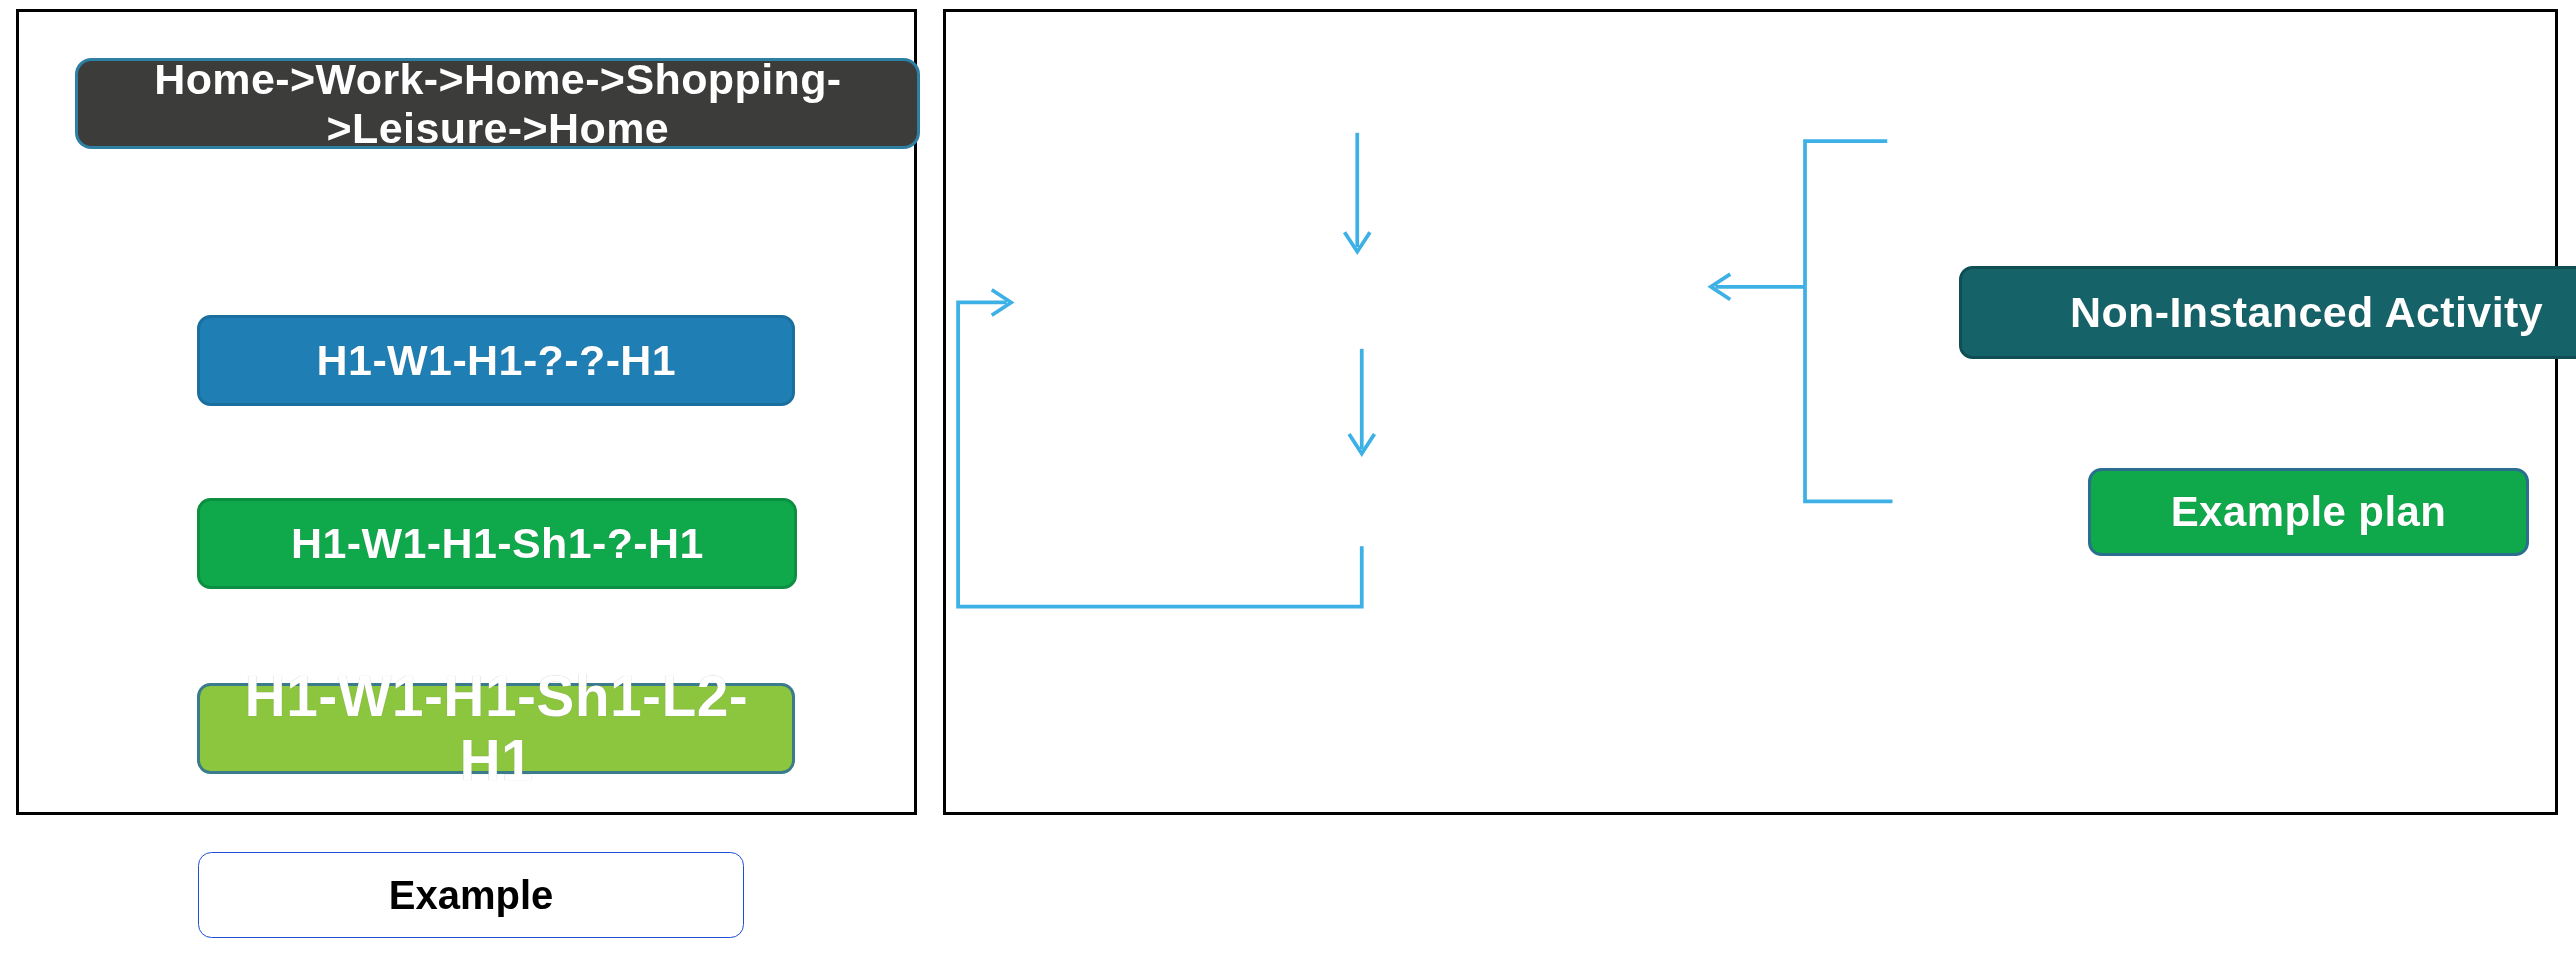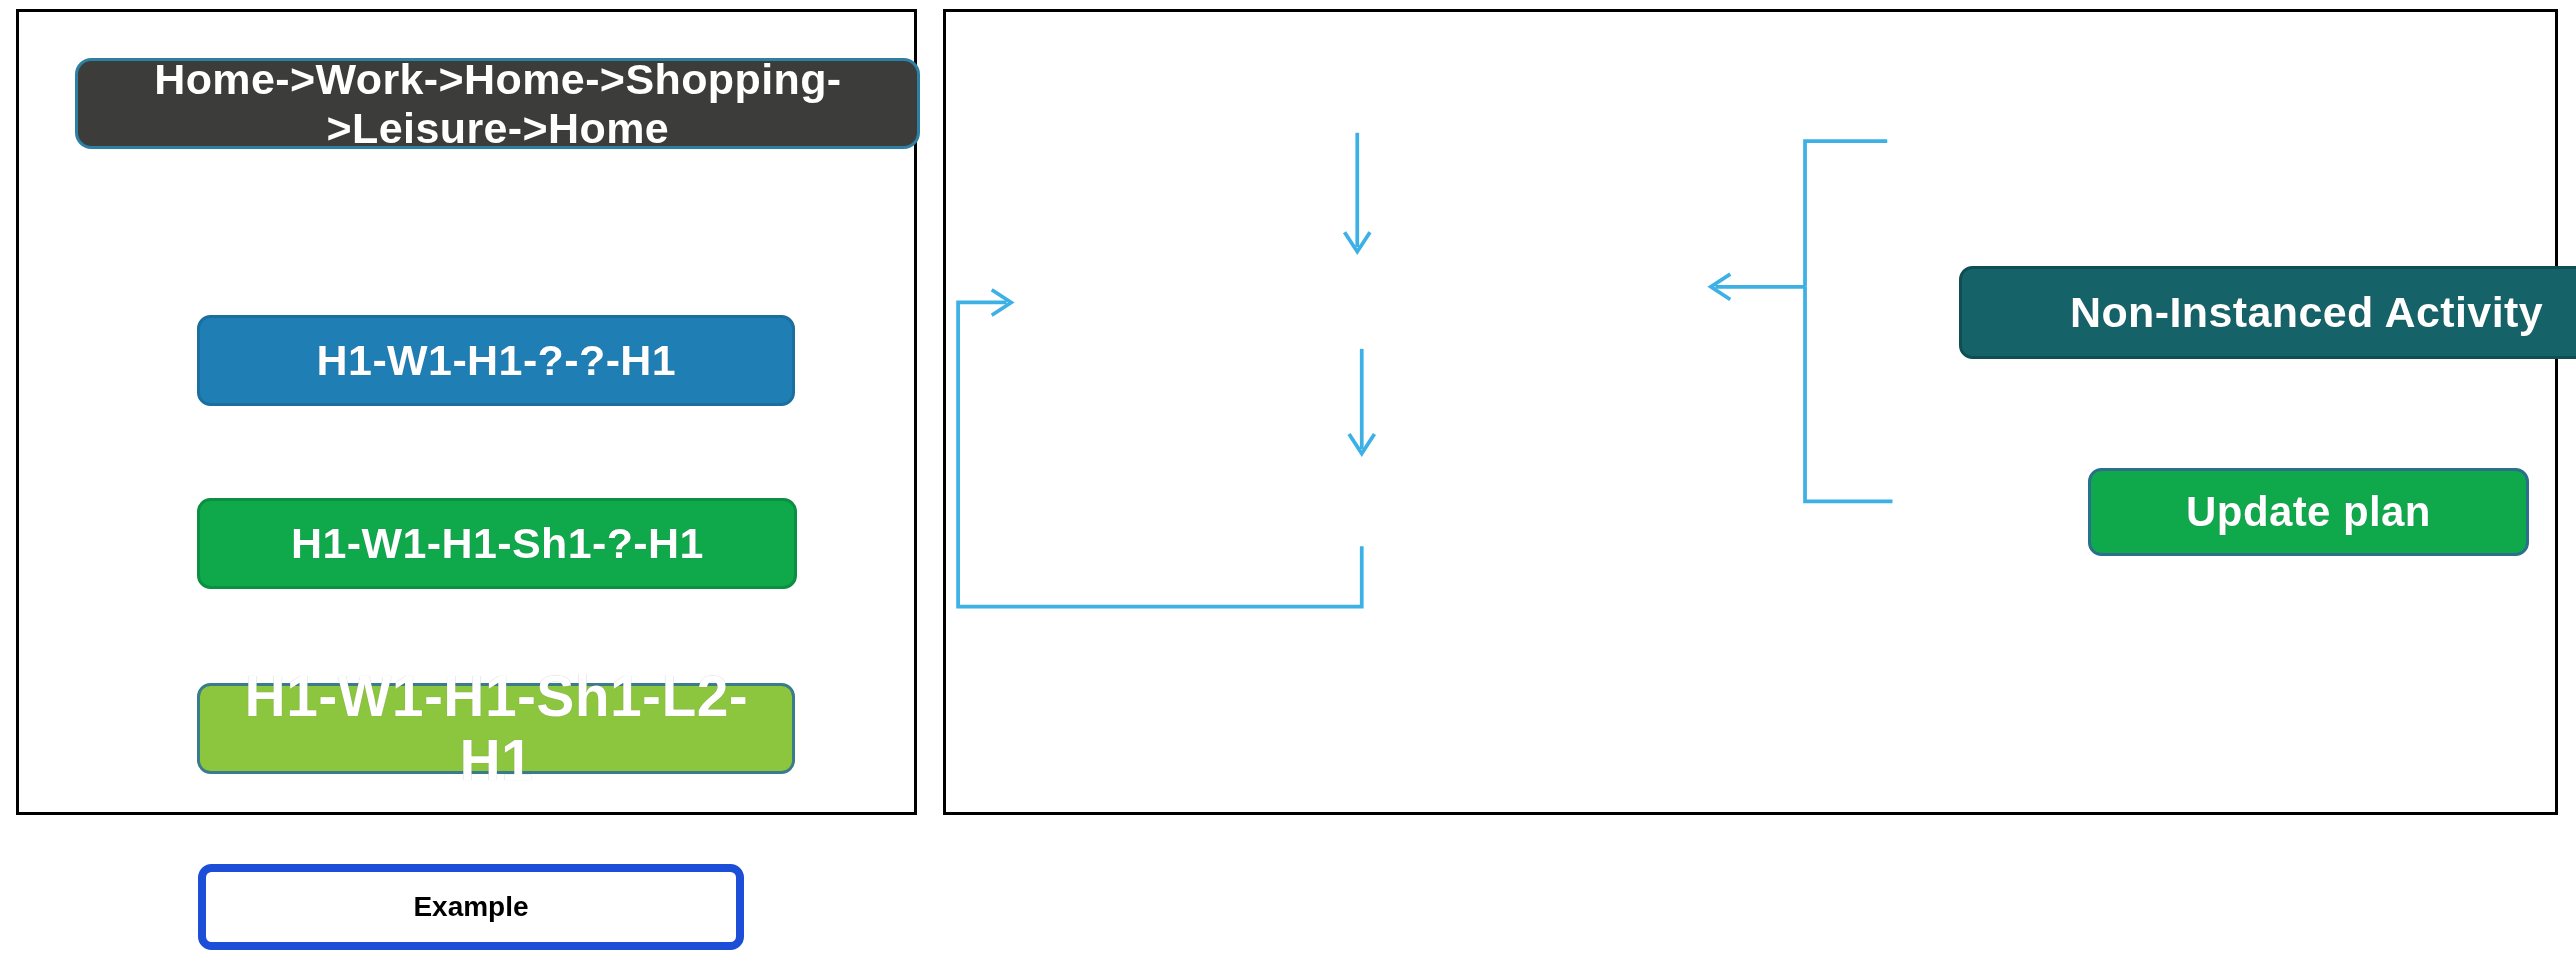--- a/index.html
+++ b/index.html
@@ -123,29 +123,28 @@
     background: #0fa84b;
     border: 3px solid #2a6f8d;
     font-size: 42px;
   }
 
   
   .caption {
     position: absolute;
     box-sizing: border-box;
     background: #ffffff;
-    border: 8px solid #1d4ed8;
+    border: 1px solid #1d4ed8;
     border-radius: 13.5px;
     display: flex;
     align-items: center;
     justify-content: center;
     color: #000000;
     font-weight: bold;
-    font-size: 28px;
-    margin-top: 12px;
+    font-size: 40px;
   }
   #caption-example {
     left: 198px;
     top: 852px;
     width: 546px;
     height: 86px;
   }
   #caption-flowchart {
     left: 1362px;
     top: 852px;
@@ -201,21 +200,21 @@
         <path d="M2526,190 L2416,190 L2416,385"></path>
         <path d="M2533,672 L2416,672 L2416,385"></path>
         <path d="M2416,385 L2296,385"></path>
         <path d="M2316,368 L2290,385 L2316,402" stroke-width="5"></path>
       </g>
     </svg>
 
 
     <div class="node" id="node-activity">Non-Instanced Activity</div>
 
-    <div class="node" id="node-update">Update plan</div>
+    <div class="node" id="node-update">Example plan</div>
 
   </div>
 
   <div class="caption" id="caption-example">Example</div>
 
 
 </div>
 
 
 </body></html>

